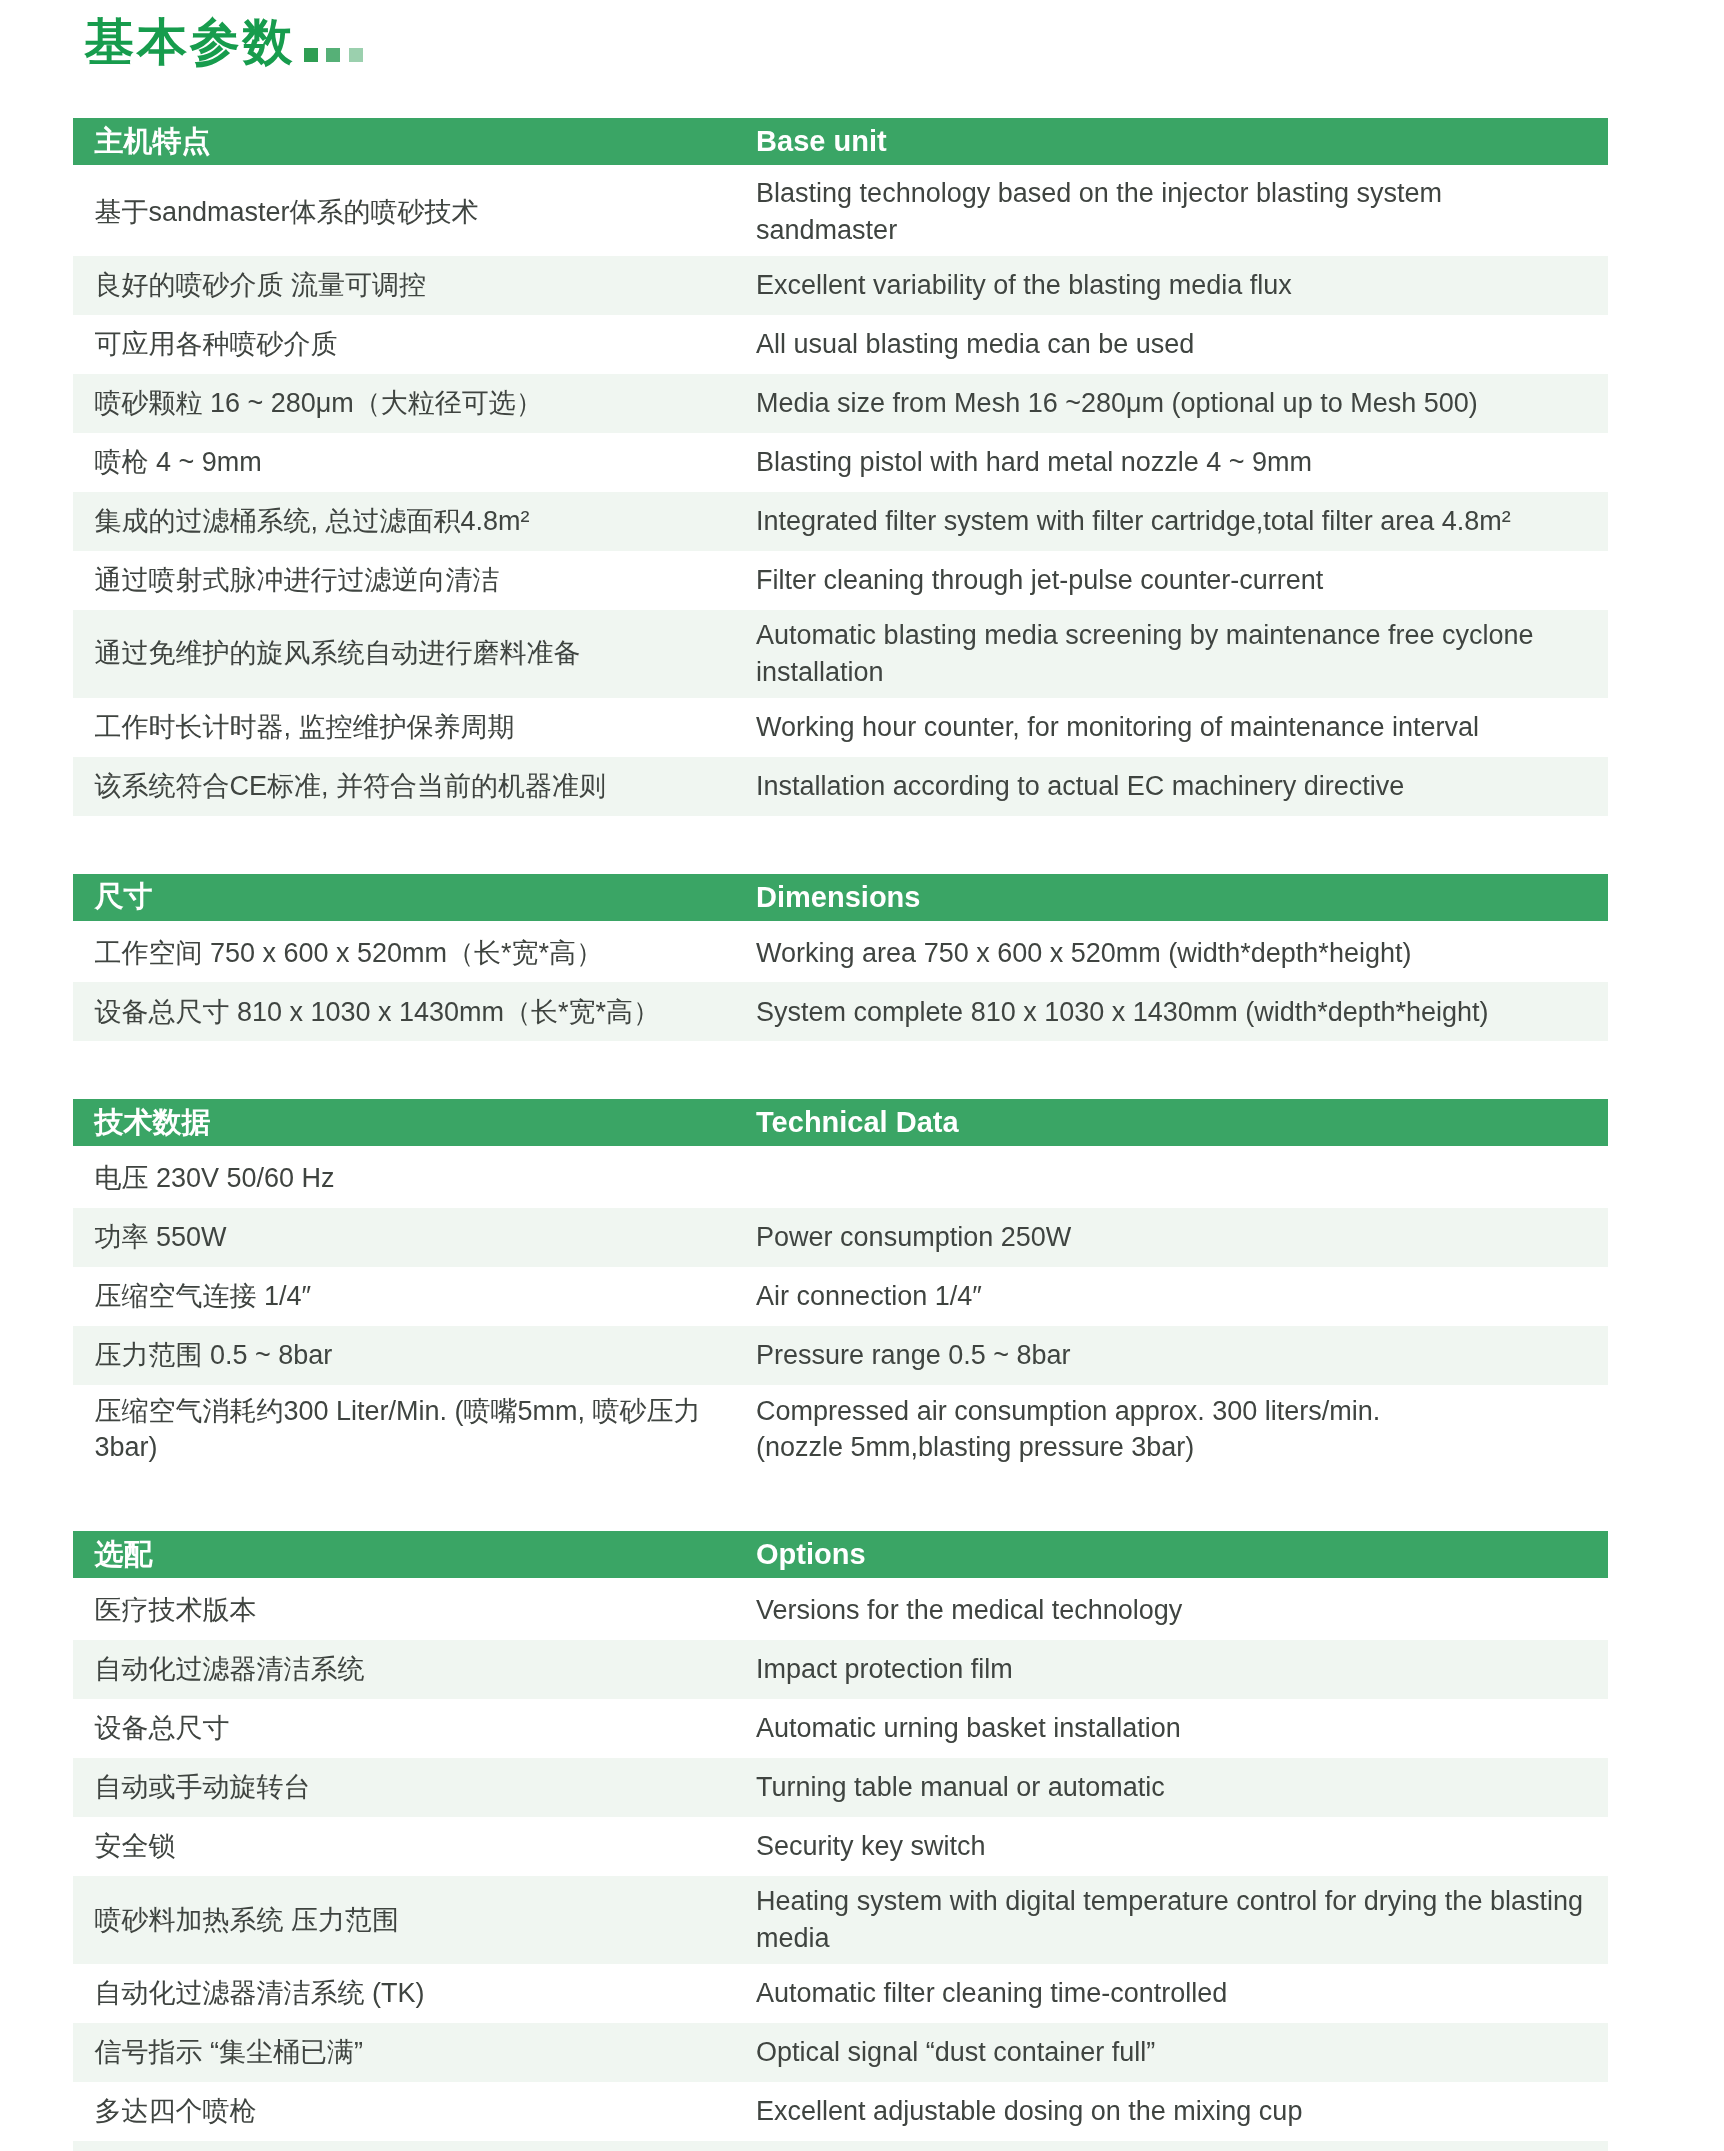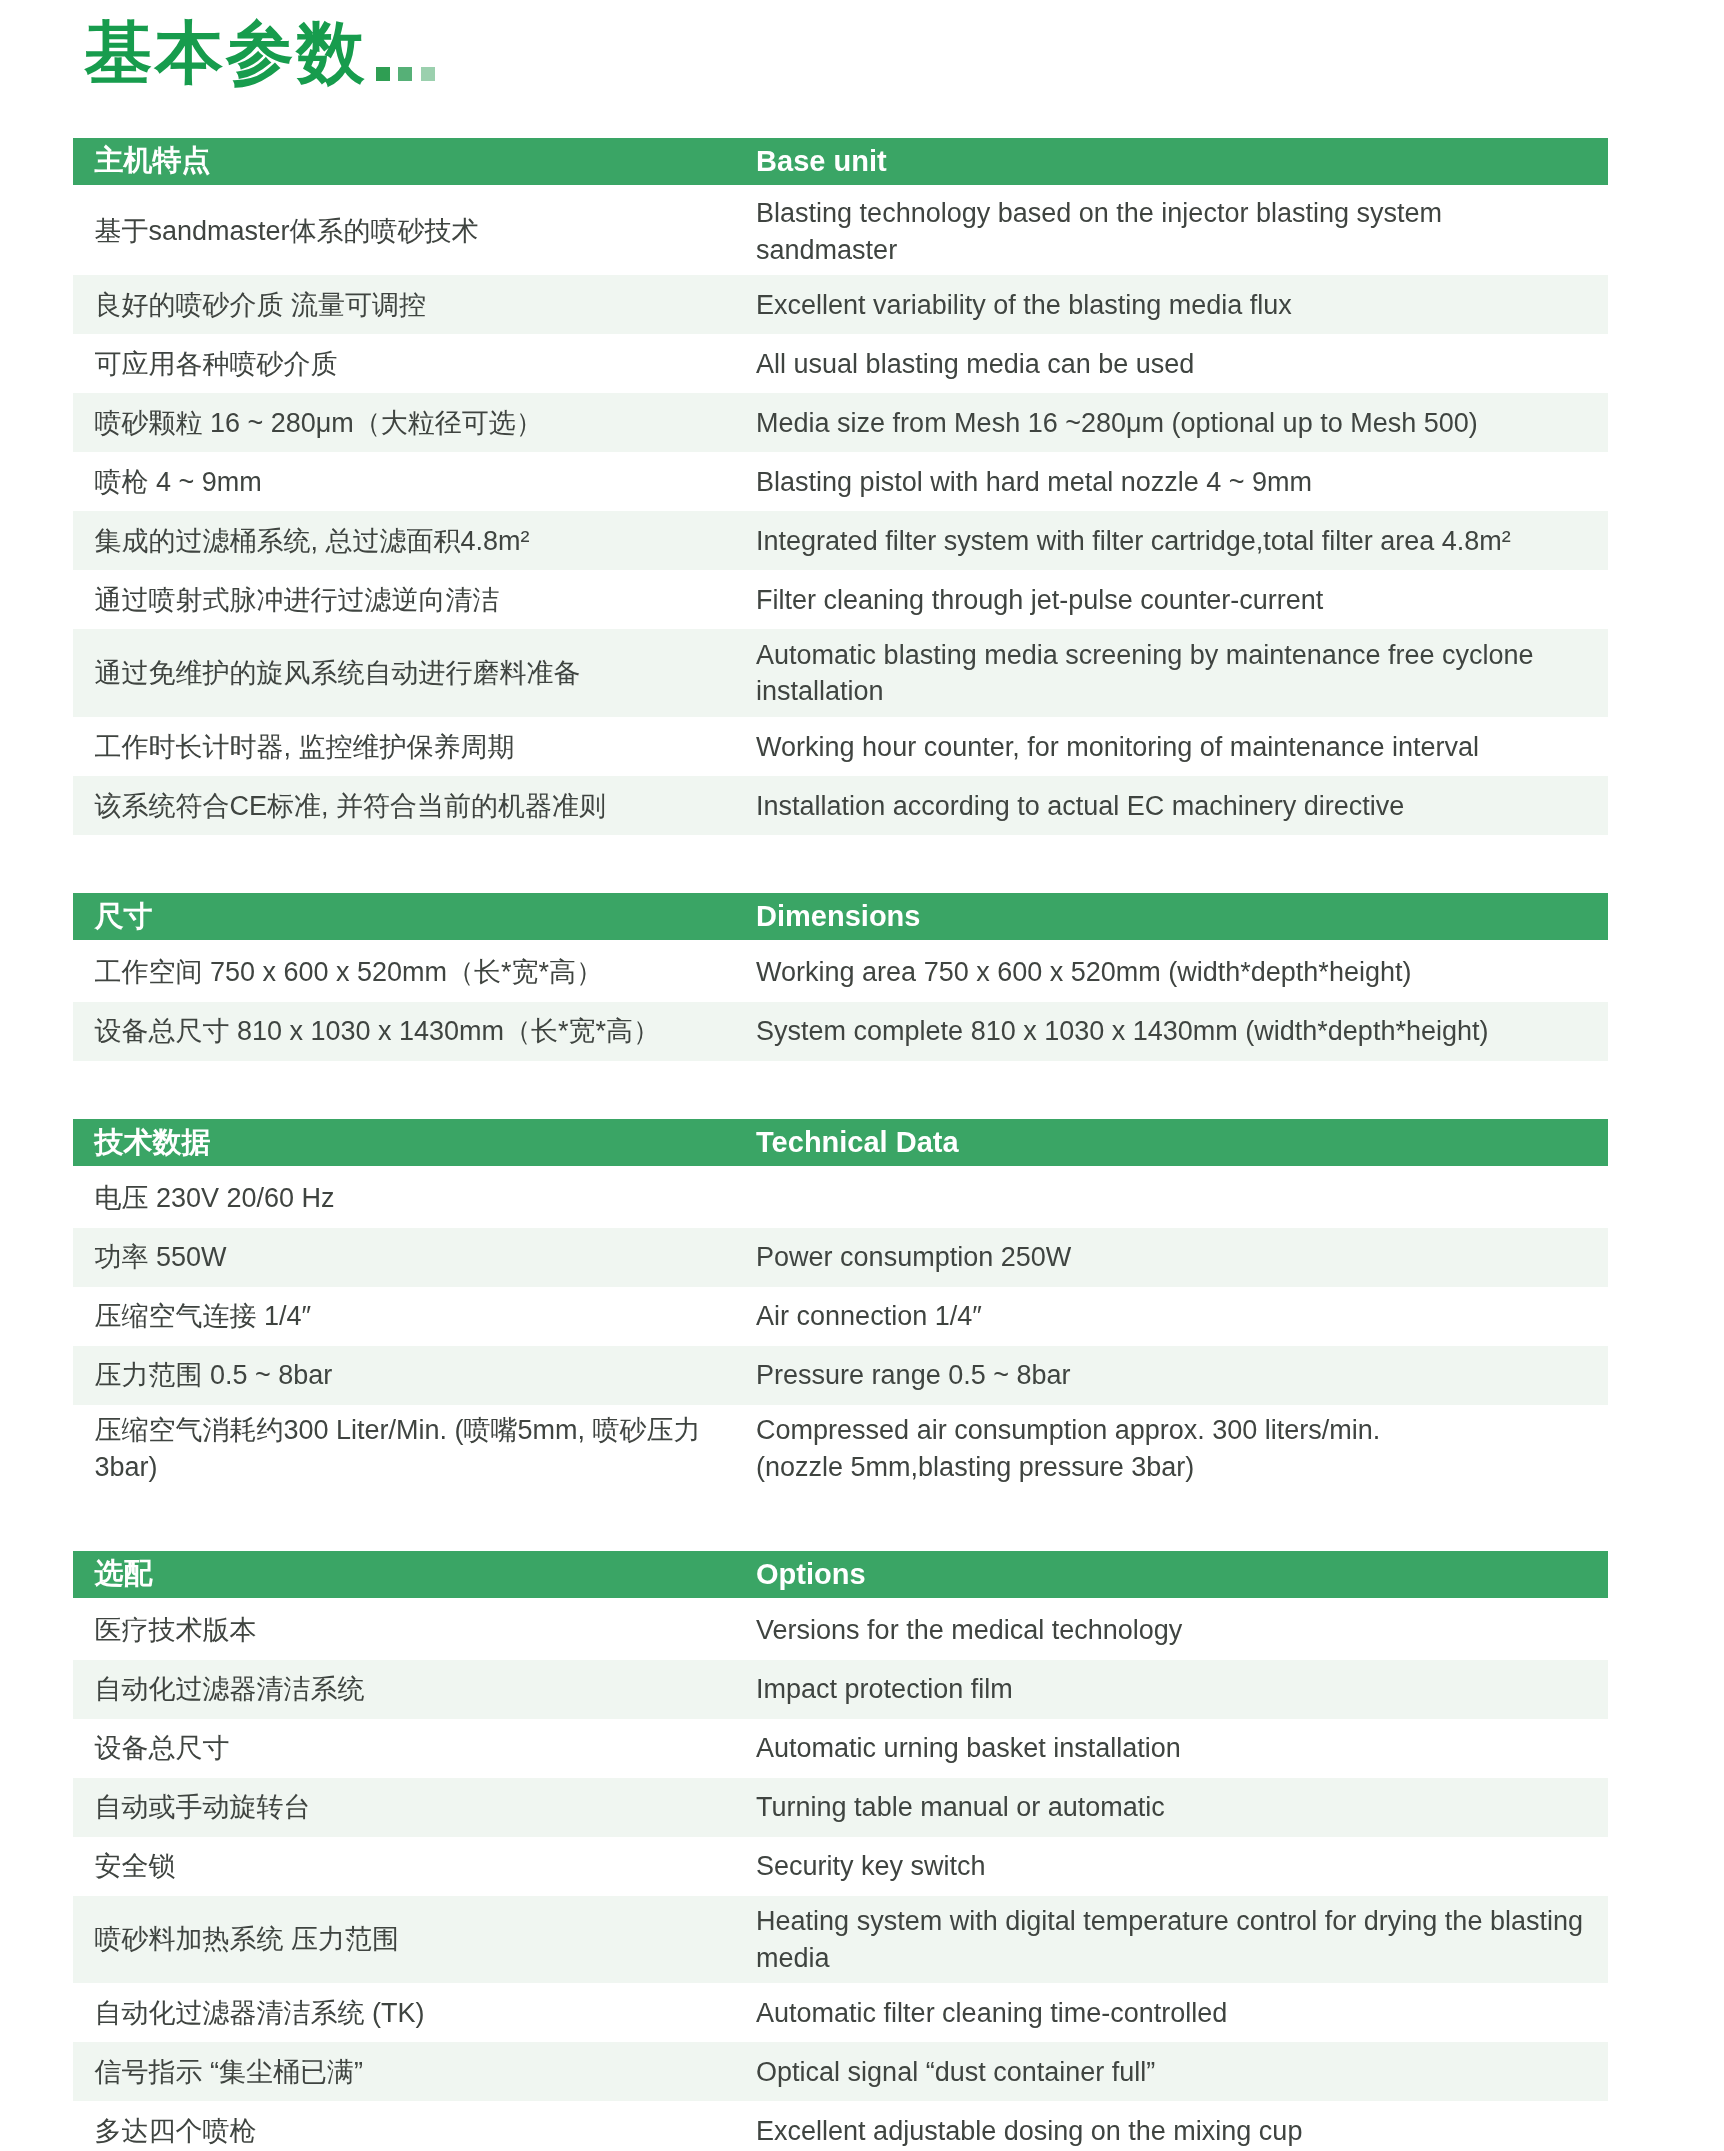--- a/index.html
+++ b/index.html
@@ -23,21 +23,21 @@
   .page {
     padding: 15px 117px 37px 73px;
   }
   .page-title-row {
     display: flex;
     align-items: flex-end;
     gap: 8.4px;
     margin: 0 0 48px 11.2px;
   }
   .page-title-text {
-    font-size: 68px;
+    font-size: 50px;
     line-height: 1.1;
     font-weight: bold;
     color: var(--title-green);
     margin: 0;
     letter-spacing: 2.8px;
   }
   .sq {
     display: inline-block;
     width: 14px;
     height: 14px;
@@ -170,21 +170,21 @@
 </div>
   </section>
 
   <section class="spec-section">
     <header class="section-header">
       <div class="cell zh">技术数据</div>
       <div class="cell en">Technical Data</div>
     </header>
     <div class="rows">
   <div class="row">
-    <div class="cell zh">电压 230V 20/60 Hz</div>
+    <div class="cell zh">电压 230V 50/60 Hz</div>
   </div>
 
   <div class="row alt">
     <div class="cell zh">功率 550W</div>
     <div class="cell en">Power consumption 250W</div>
   </div>
 
   <div class="row">
     <div class="cell zh">压缩空气连接 1/4″</div>
     <div class="cell en">Air connection 1/4″</div>

